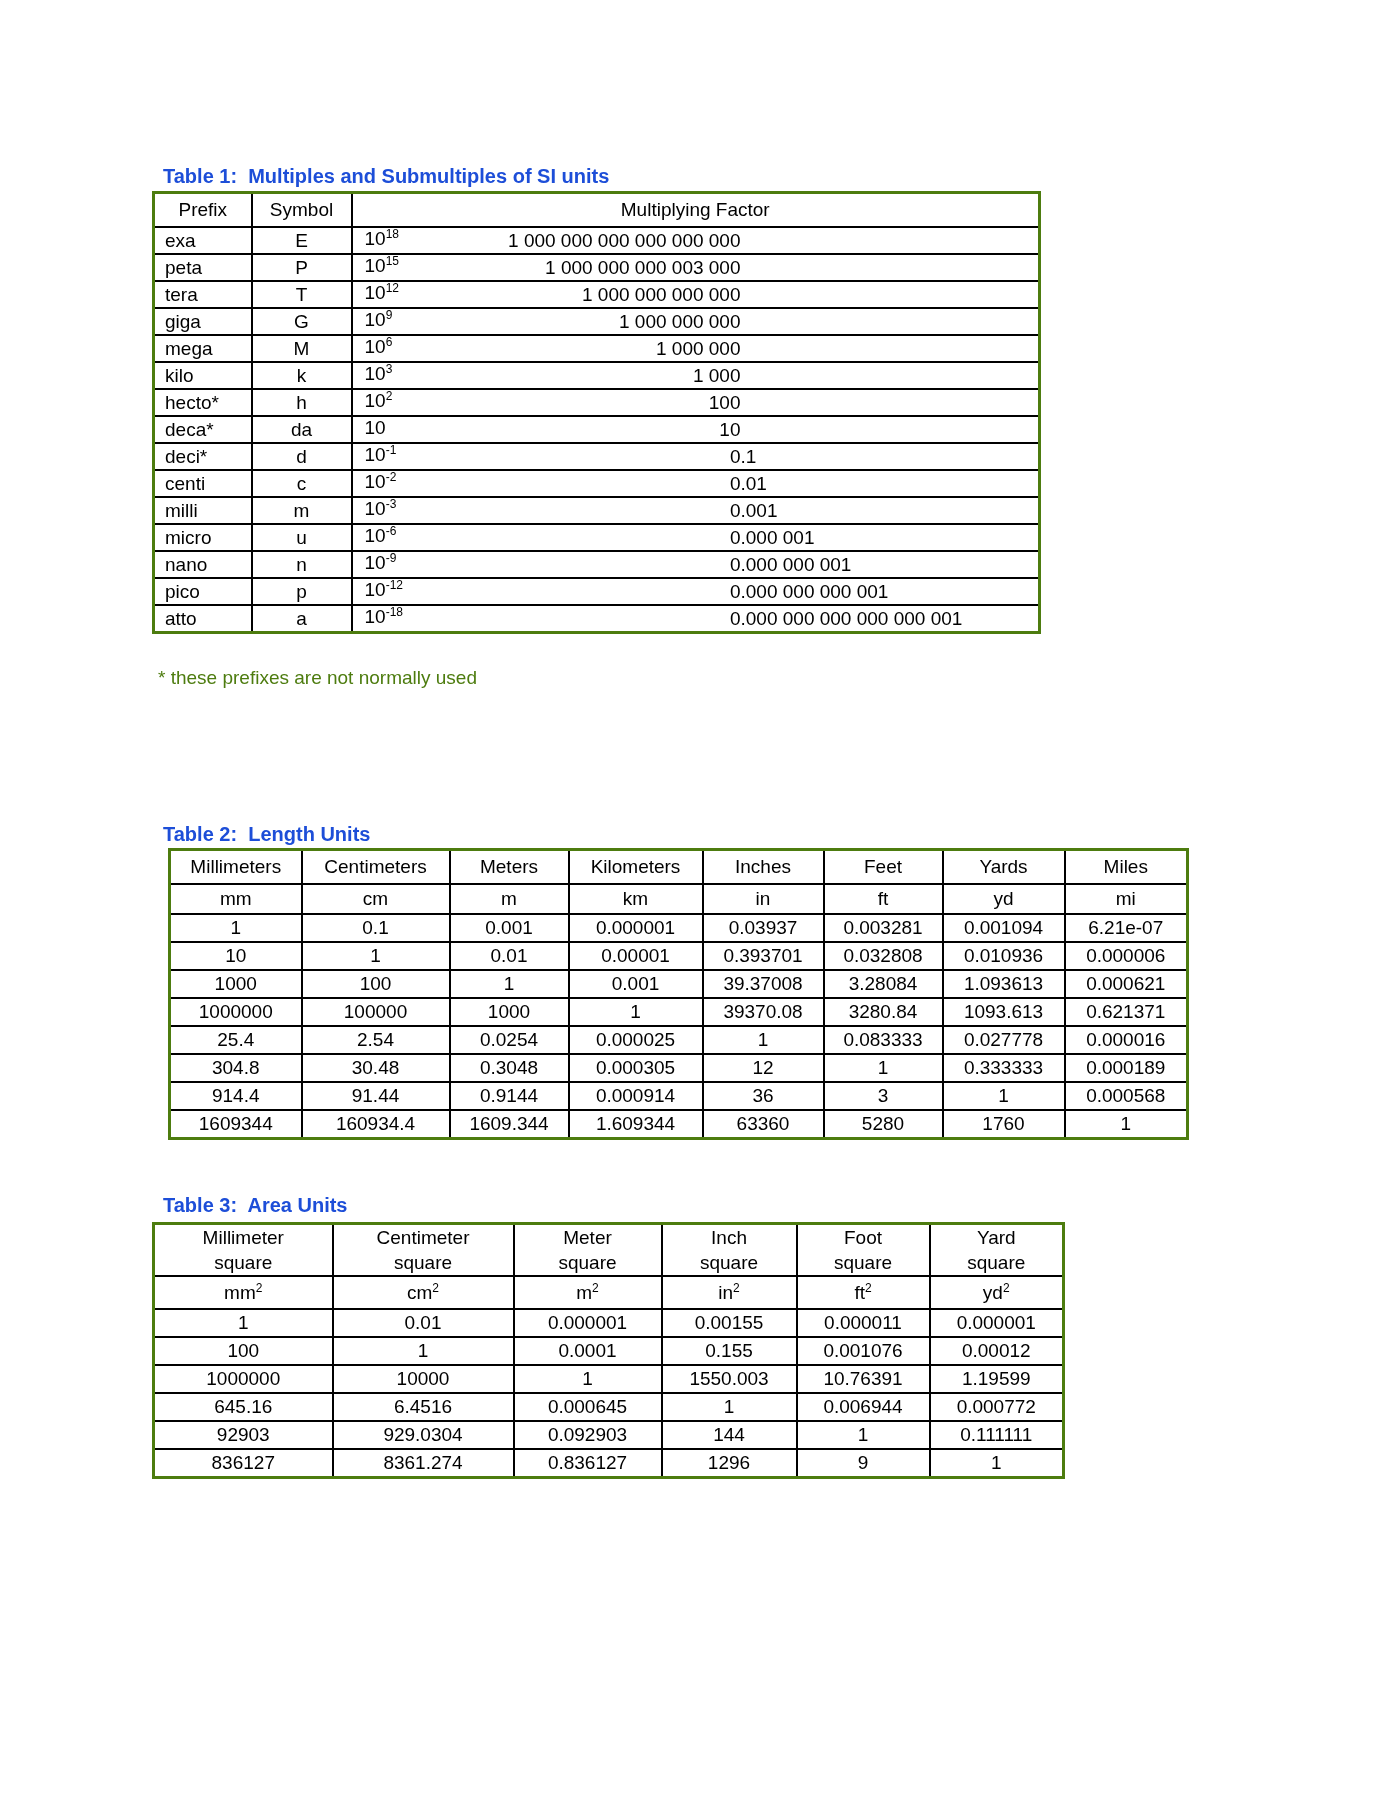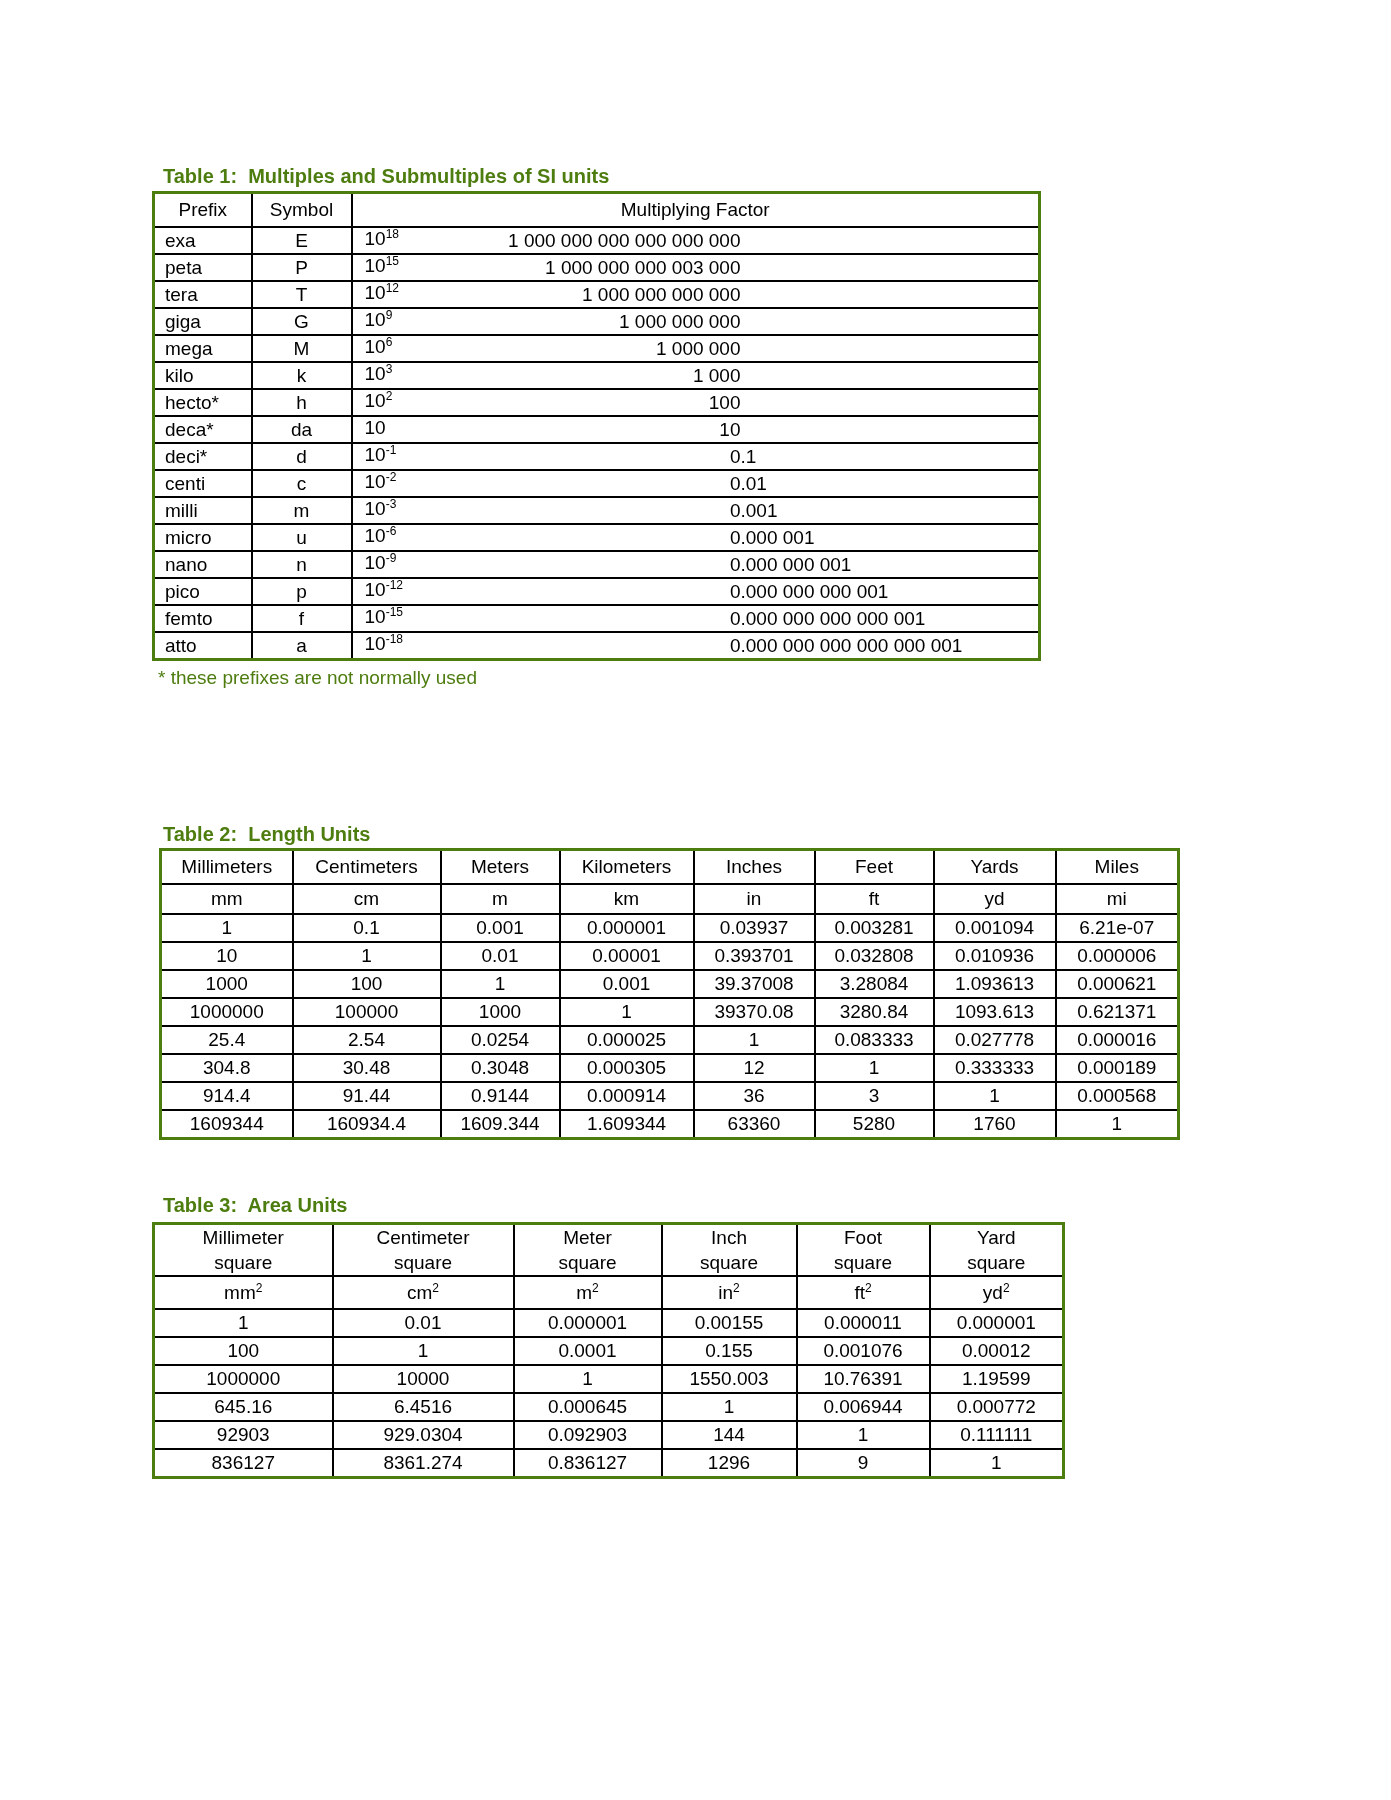--- a/index.html
+++ b/index.html
@@ -12,21 +12,21 @@
     font-family: "Liberation Sans", sans-serif;
     overflow: hidden;
   }
   .tbl-title {
     position: absolute;
     margin: 0;
     font-size: 20px;
     font-weight: bold;
     line-height: 22px;
     white-space: pre;
-    color: #4d7c0f;
+    color: #1d4ed8;
   }
   .t1-title { left: 163px; top: 165px; }
   .t2-title { left: 163px; top: 823px; }
   .t3-title { left: 163px; top: 1194px; }
 
   table {
     position: absolute;
     border-collapse: collapse;
     table-layout: fixed;
     border: 3px solid #4d7c0f;
@@ -55,21 +55,21 @@
   .footnote {
     position: absolute;
     left: 158px;
     top: 667px;
     font-size: 19px;
     white-space: pre;
     color: #4d7c0f;
   }
 
   
-  .t2 { left: 159px; top: 848px; width: 1018px; }
+  .t2 { left: 168px; top: 848px; width: 1018px; }
   .t2 tr.h1 th { height: 32px; }
   .t2 tr.h2 th { height: 28px; }
   .t2 td { height: 26px; }
 
   
   .t3 { left: 152px; top: 1222px; width: 910px; }
   .t3 tr.h1 th { height: 49px; line-height: 25px; }
   .t3 tr.h2 th { height: 31px; }
   .t3 td { height: 26px; }
 </style>
@@ -155,25 +155,20 @@
         </tr>
         <tr>
           <td class="c-prefix">nano</td>
           <td>n</td>
           <td class="c-factor"><span class="pw">10<sup>-9</sup></span><span class="fint">0</span><span class="ffrac">.000 000 001</span></td>
         </tr>
         <tr>
           <td class="c-prefix">pico</td>
           <td>p</td>
           <td class="c-factor"><span class="pw">10<sup>-12</sup></span><span class="fint">0</span><span class="ffrac">.000 000 000 001</span></td>
-        </tr>
-        <tr>
-          <td class="c-prefix">femto</td>
-          <td>f</td>
-          <td class="c-factor"><span class="pw">10<sup>-15</sup></span><span class="fint">0</span><span class="ffrac">.000 000 000 000 001</span></td>
         </tr>
         <tr>
           <td class="c-prefix">atto</td>
           <td>a</td>
           <td class="c-factor"><span class="pw">10<sup>-18</sup></span><span class="fint">0</span><span class="ffrac">.000 000 000 000 000 001</span></td>
         </tr>
       </tbody>
   </table>
   <div class="footnote">* these prefixes are not normally used</div>
 

